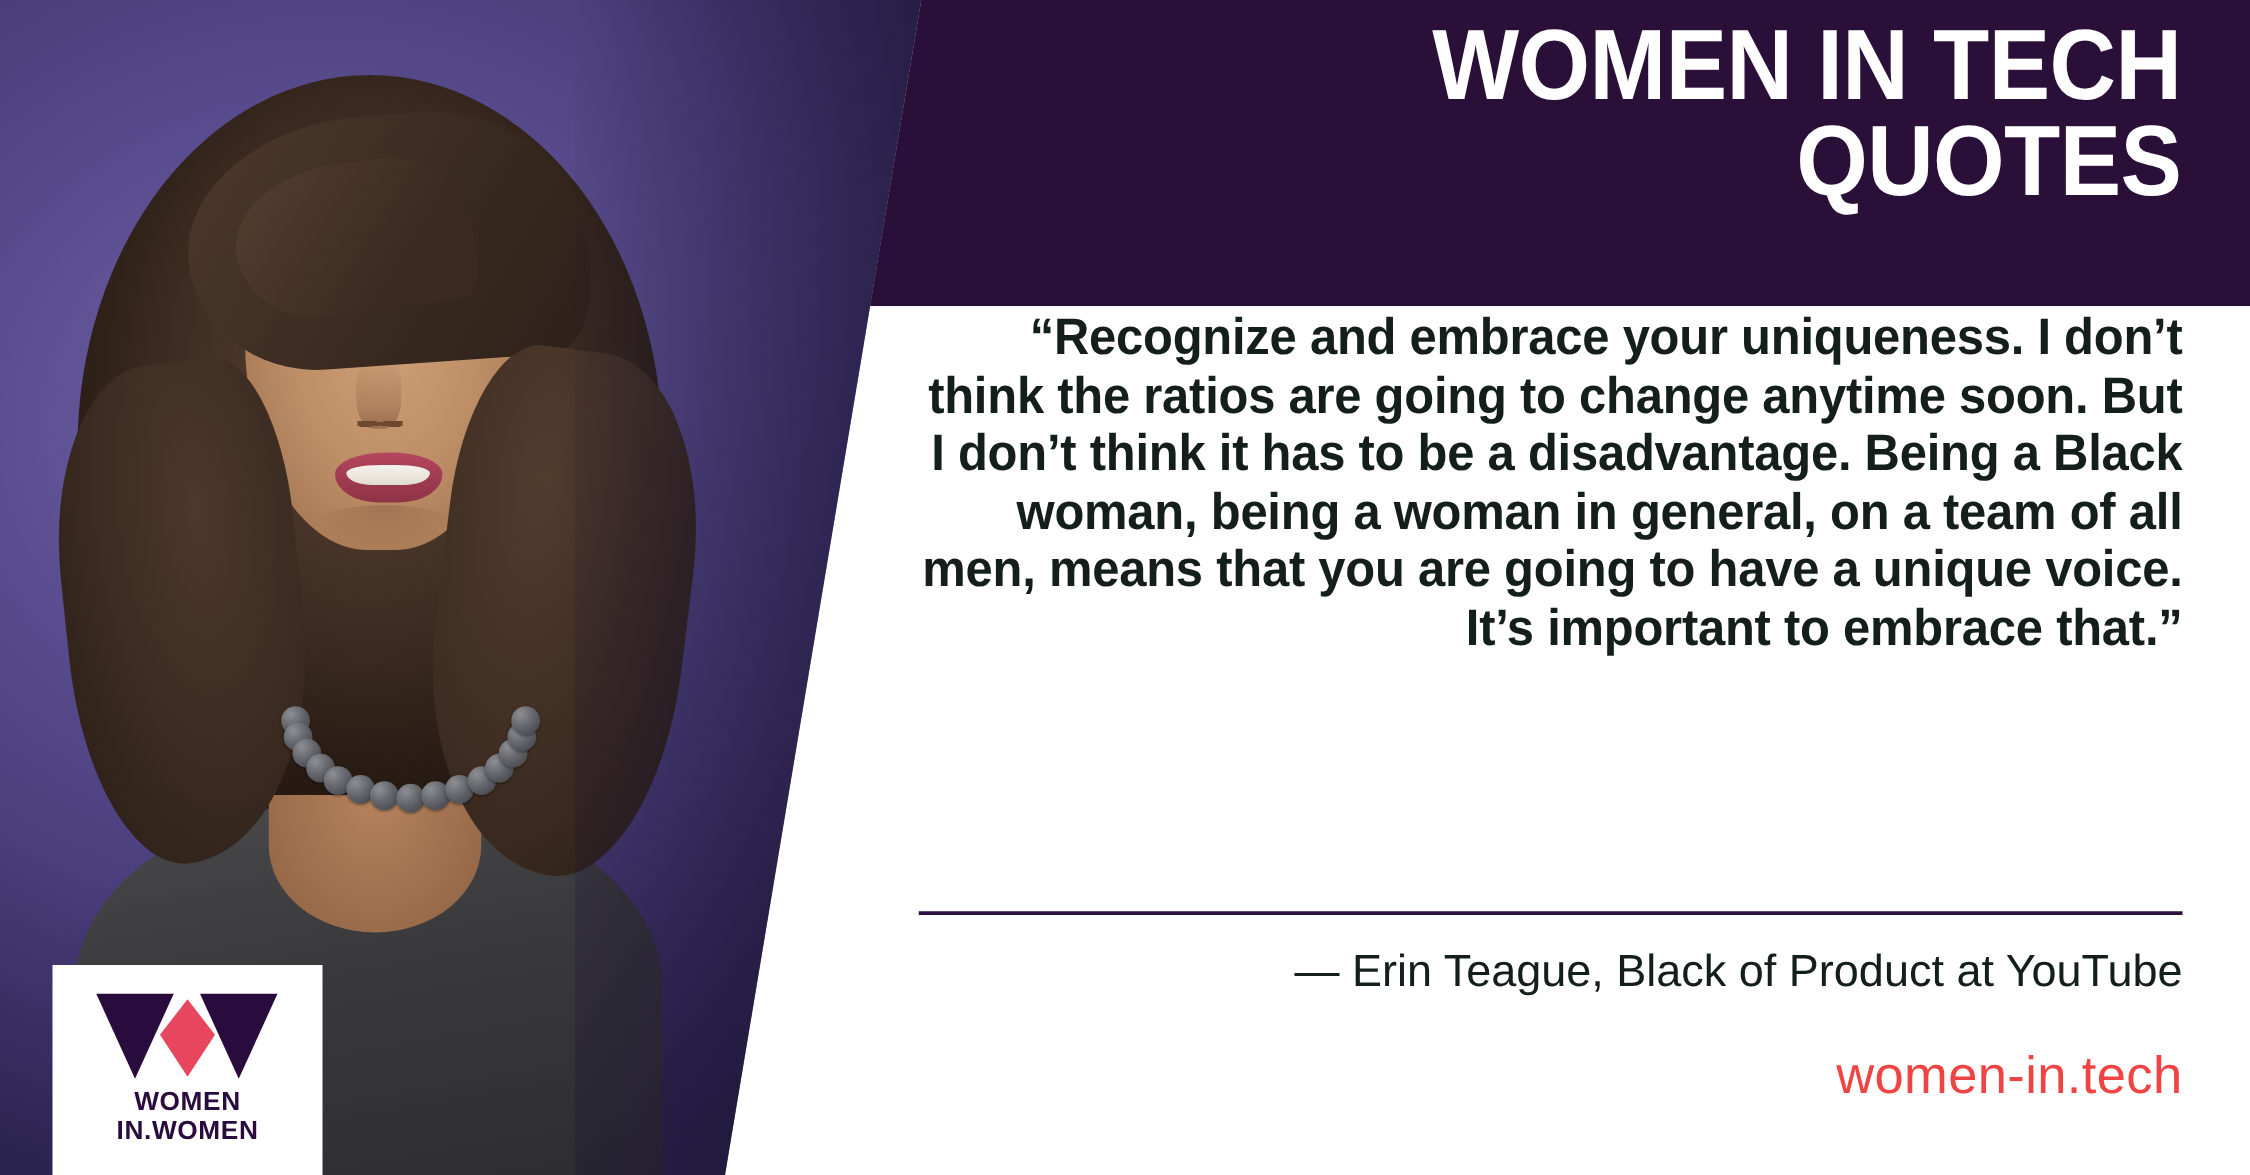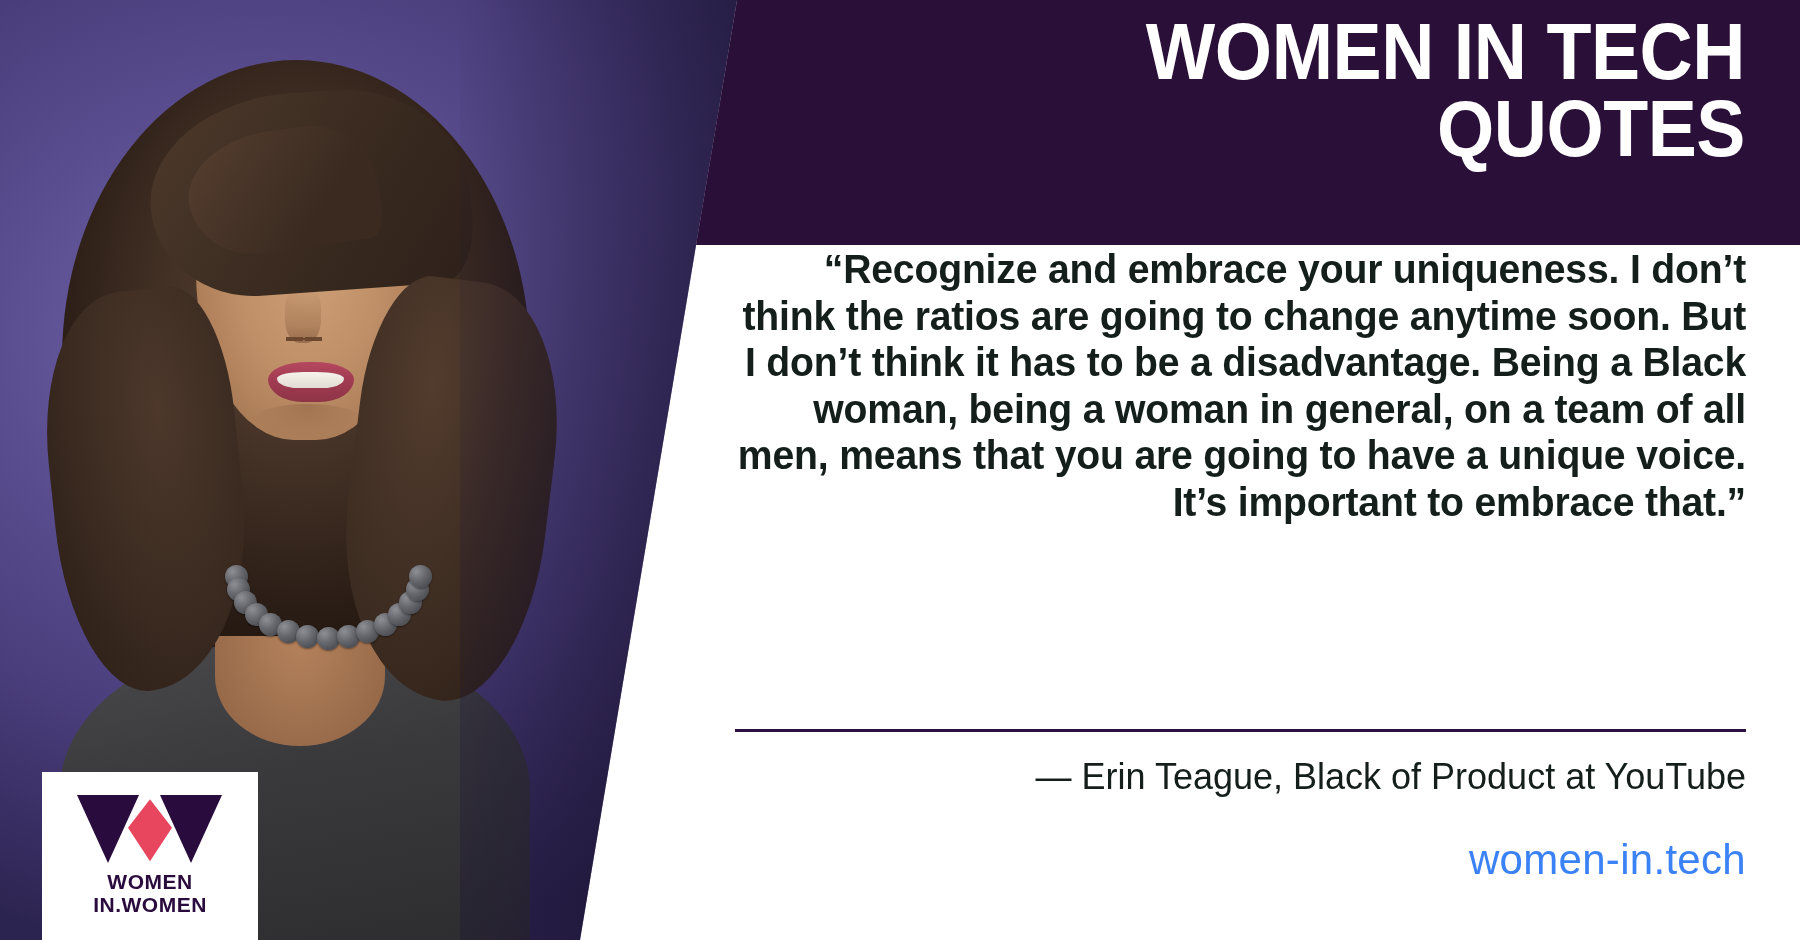--- a/index.html
+++ b/index.html
@@ -345,21 +345,21 @@
     letter-spacing: 0px;
     z-index: 2;
   }
 
   .website {
     position: absolute;
     left: 700px;
     top: 836px;
     width: 1046px;
     text-align: right;
-    color: #3b82f6;
+    color: #ef4444;
     font-size: 42px;
     font-weight: normal;
     letter-spacing: 0.3px;
     z-index: 2;
   }
 </style>
 </head>
 <body>
 
 <div id="poster">

